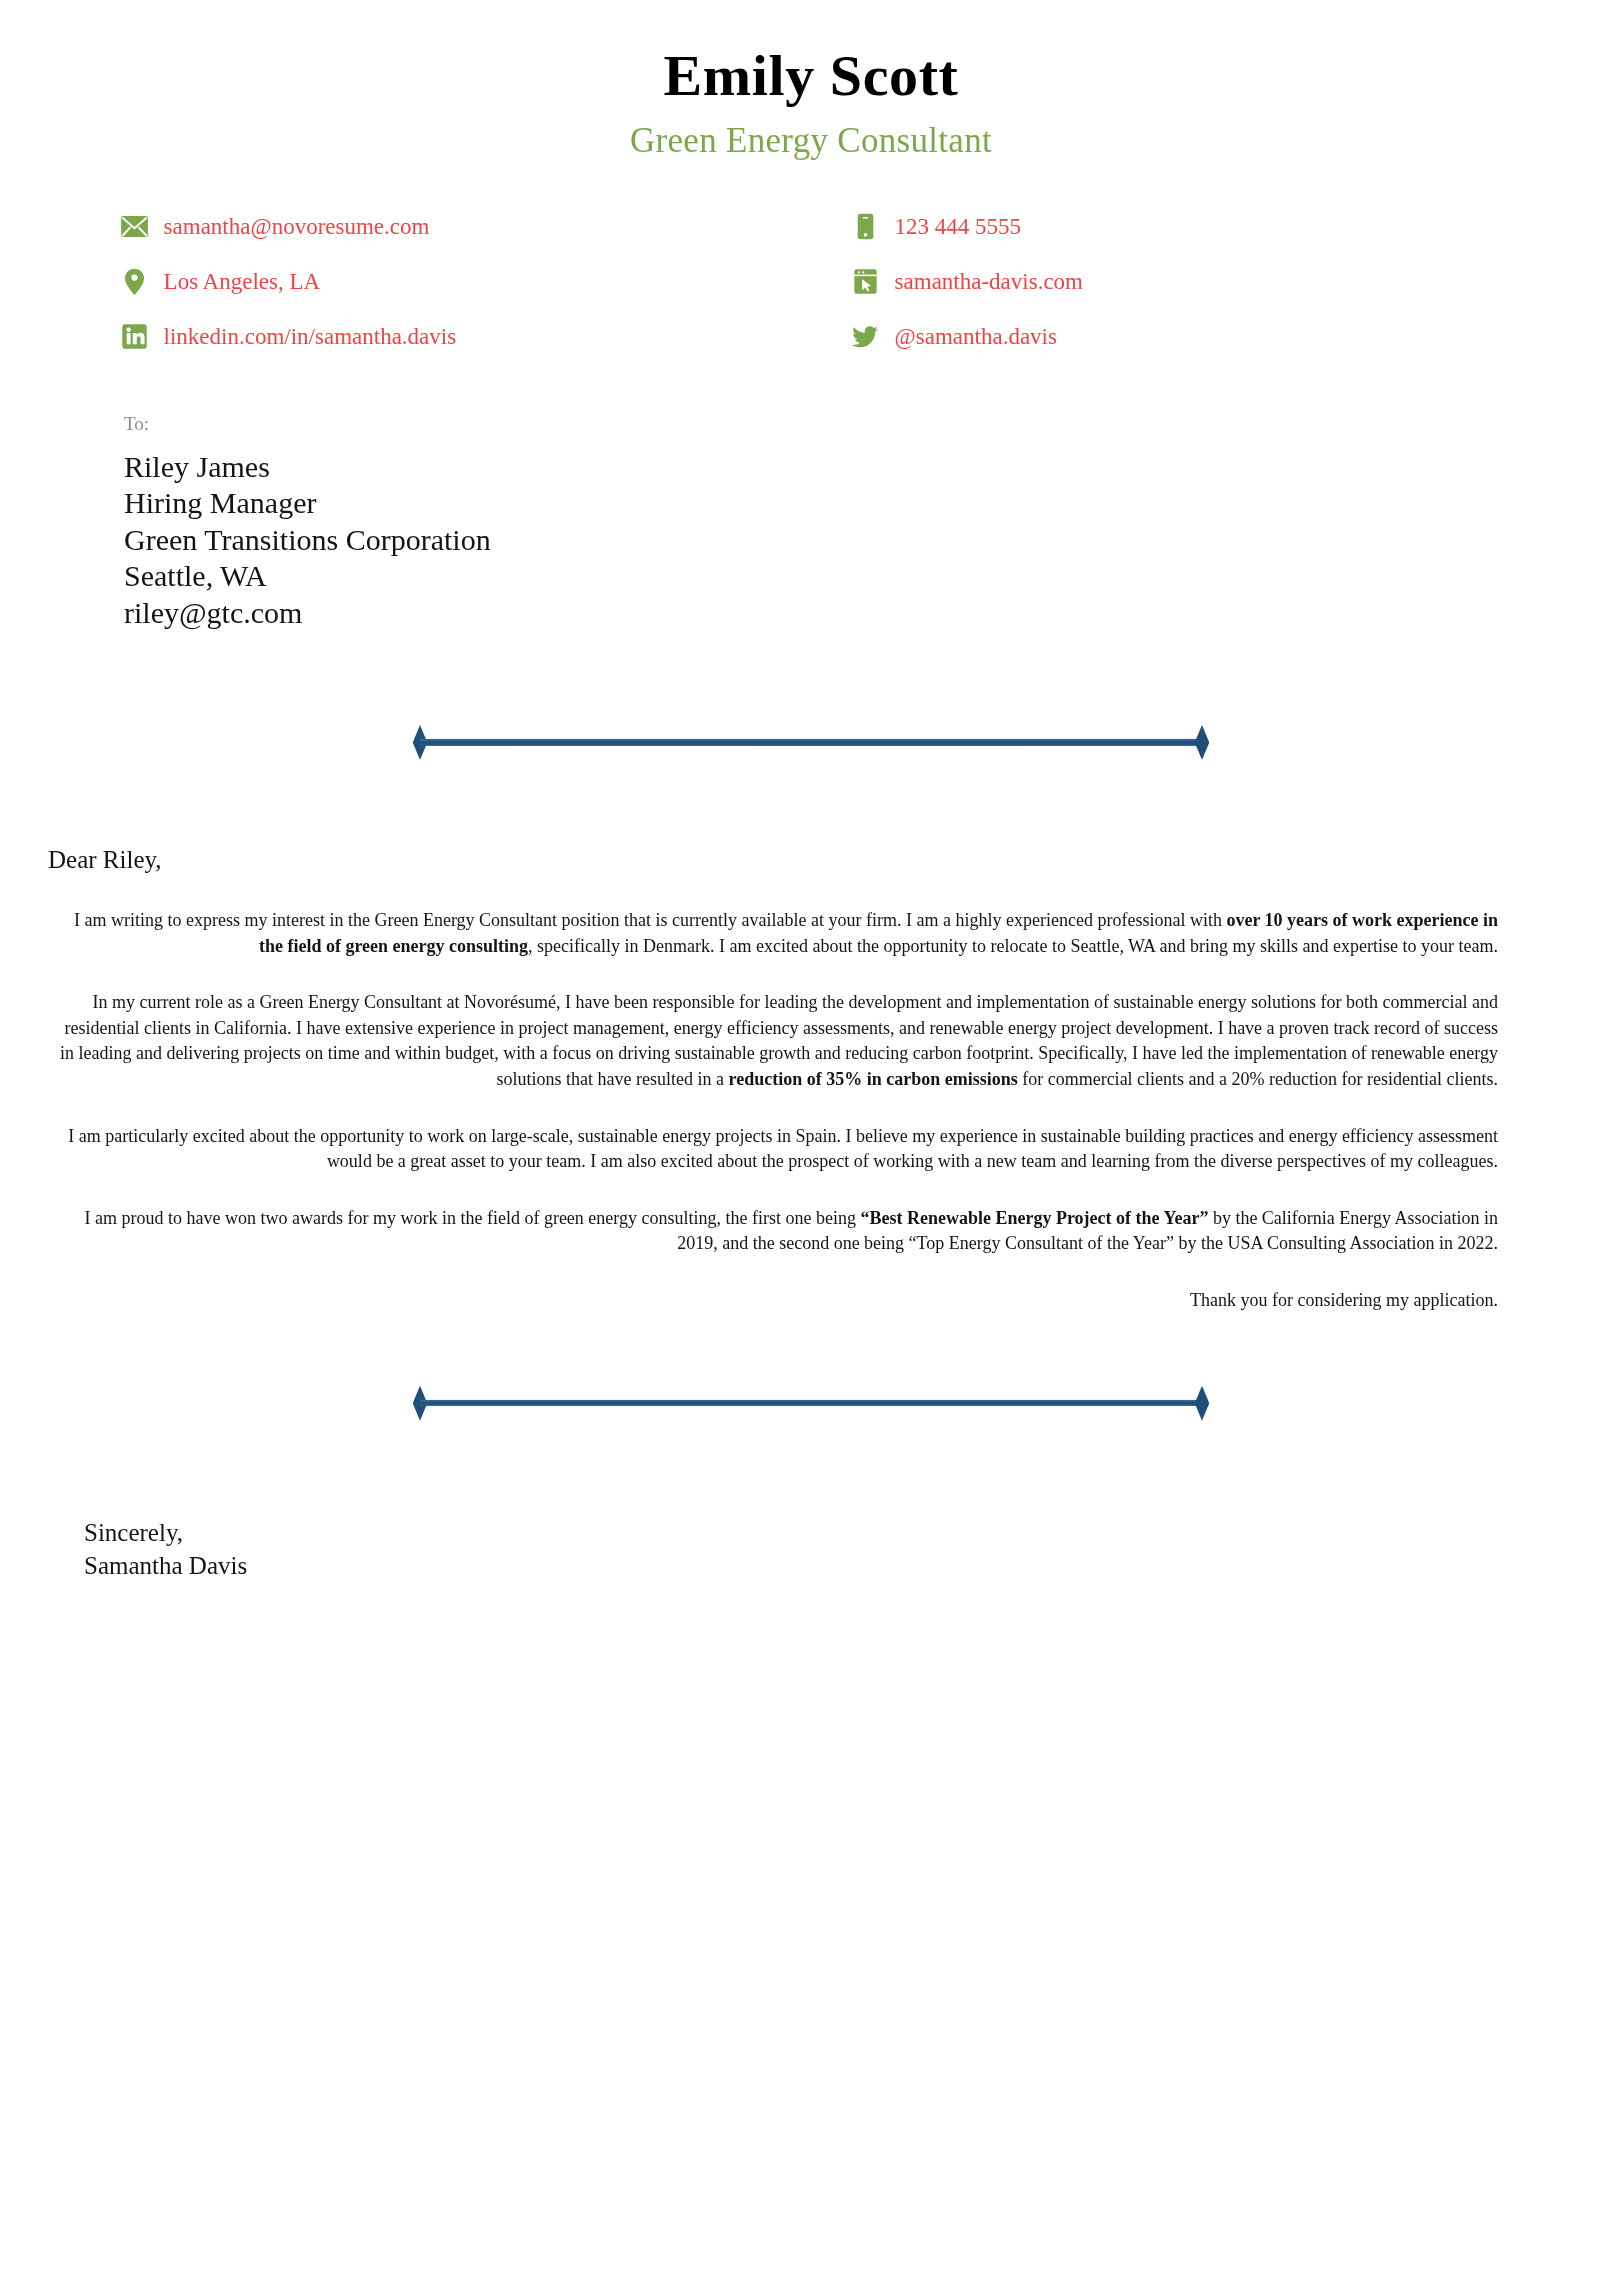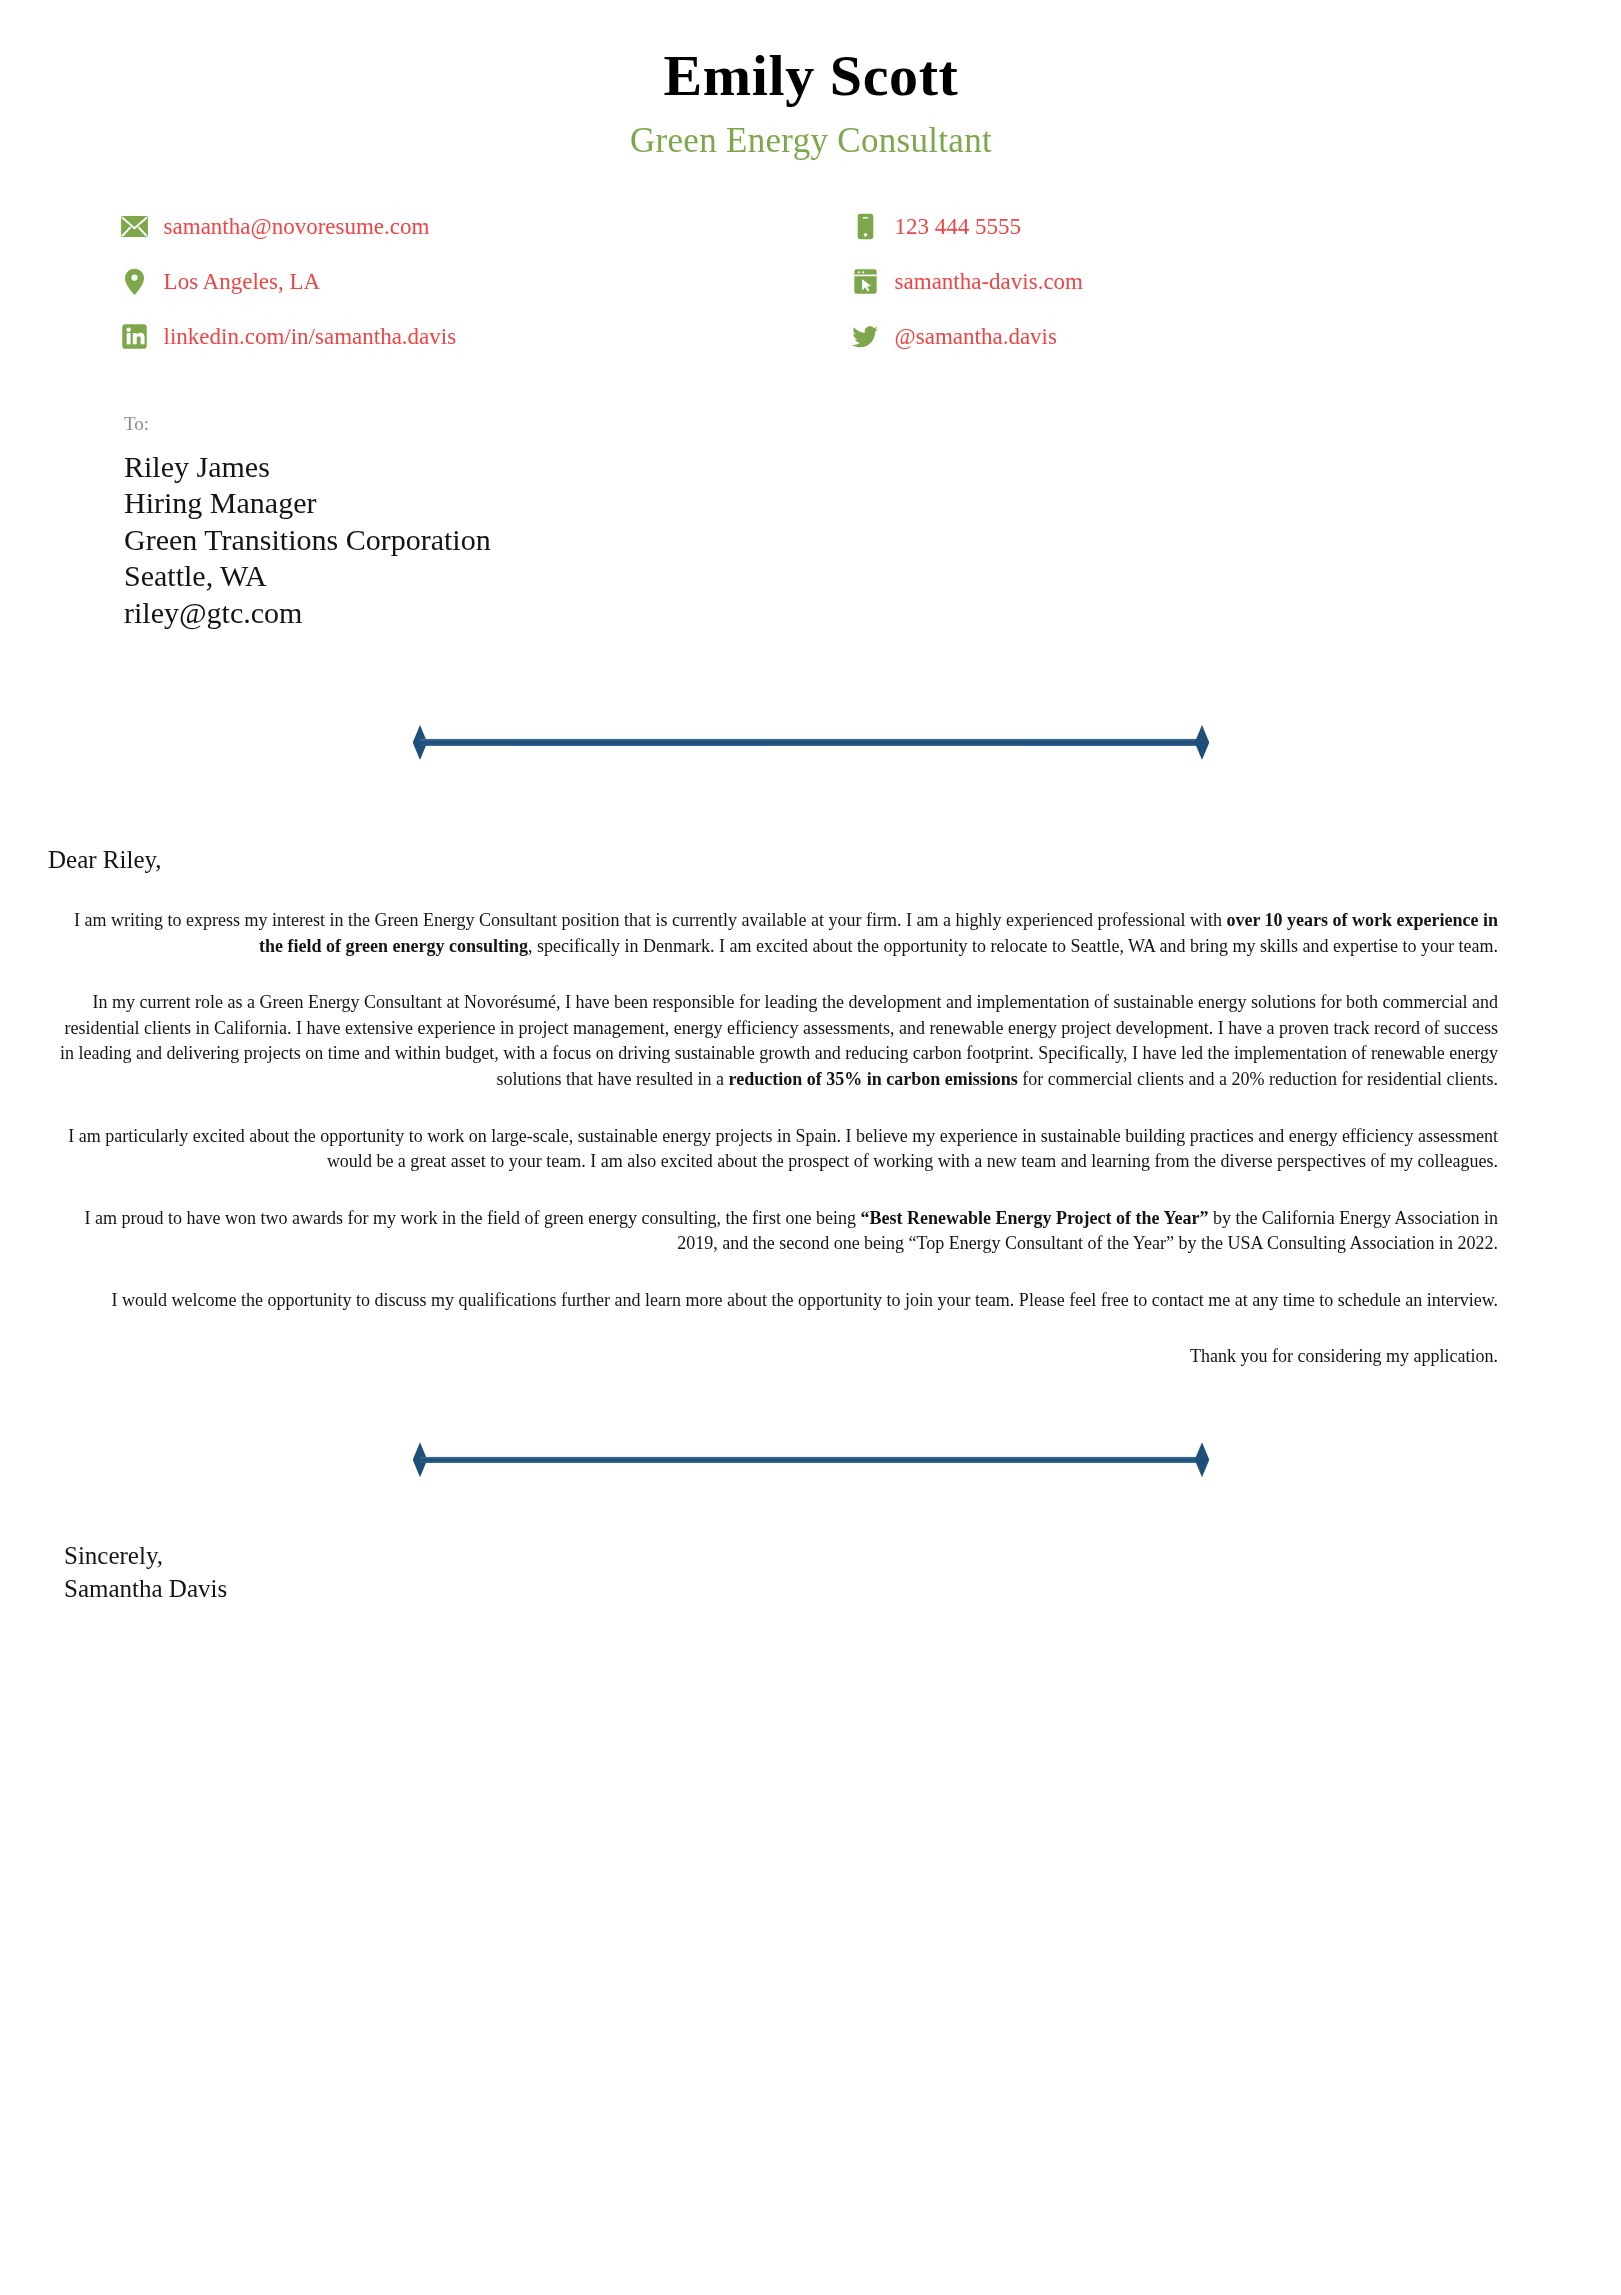--- a/index.html
+++ b/index.html
@@ -152,22 +152,22 @@
     line-height: 1.42;
     color: #141414;
     margin-top: 31px;
     text-align: right;
   }
 
   .para b { font-weight: 700; }
 
   
   .signature {
-    padding-left: 64px;
-    margin-top: 62px;
+    padding-left: 84px;
+    margin-top: 96px;
   }
 
   .sign-line {
     font-size: 25px;
     line-height: 1.32;
     color: #141414;
   }
 </style>
 </head>
 <body>
@@ -264,21 +264,20 @@
     <span class="dia right"></span>
   </div>
 
   <div class="letter">
     <div class="salutation">Dear Riley,</div>
 
     <p class="para"><span>I am writing to express my interest in the Green Energy Consultant position that is currently available at your firm. I am a highly experienced professional with </span><b>over 10 years of work experience in the field of green energy consulting</b><span>, specifically in Denmark. I am excited about the opportunity to relocate to Seattle, WA and bring my skills and expertise to your team.</span></p>
     <p class="para"><span>In my current role as a Green Energy Consultant at Novorésumé, I have been responsible for leading the development and implementation of sustainable energy solutions for both commercial and residential clients in California. I have extensive experience in project management, energy efficiency assessments, and renewable energy project development. I have a proven track record of success in leading and delivering projects on time and within budget, with a focus on driving sustainable growth and reducing carbon footprint. Specifically, I have led the implementation of renewable energy solutions that have resulted in a </span><b>reduction of 35% in carbon emissions</b><span> for commercial clients and a 20% reduction for residential clients.</span></p>
     <p class="para"><span>I am particularly excited about the opportunity to work on large-scale, sustainable energy projects in Spain. I believe my experience in sustainable building practices and energy efficiency assessment would be a great asset to your team. I am also excited about the prospect of working with a new team and learning from the diverse perspectives of my colleagues.</span></p>
     <p class="para"><span>I am proud to have won two awards for my work in the field of green energy consulting, the first one being </span><b>“Best Renewable Energy Project of the Year”</b><span> by the California Energy Association in 2019, and the second one being “Top Energy Consultant of the Year” by the USA Consulting Association in 2022.</span></p>
-    <p class="para"><span>I would welcome the opportunity to discuss my qualifications further and learn more about the opportunity to join your team. Please feel free to contact me at any time to schedule an interview.</span></p>
     <p class="para"><span>Thank you for considering my application.</span></p>
   </div>
 
   <div class="divider divider-bottom">
     <span class="dia left"></span>
     <span class="bar"></span>
     <span class="dia right"></span>
   </div>
 
   <div class="signature">

